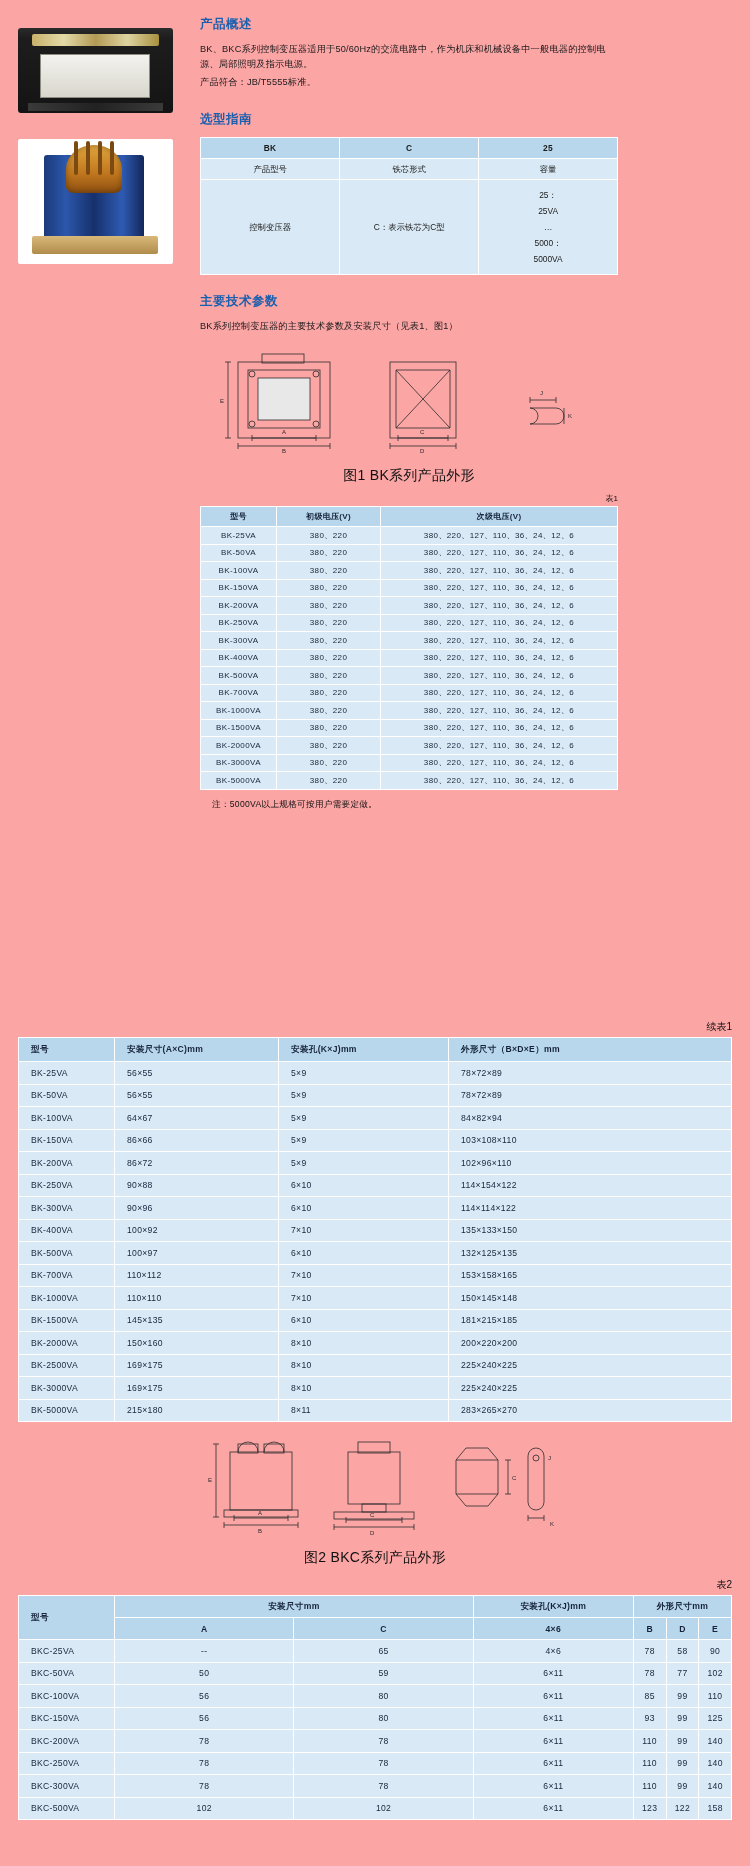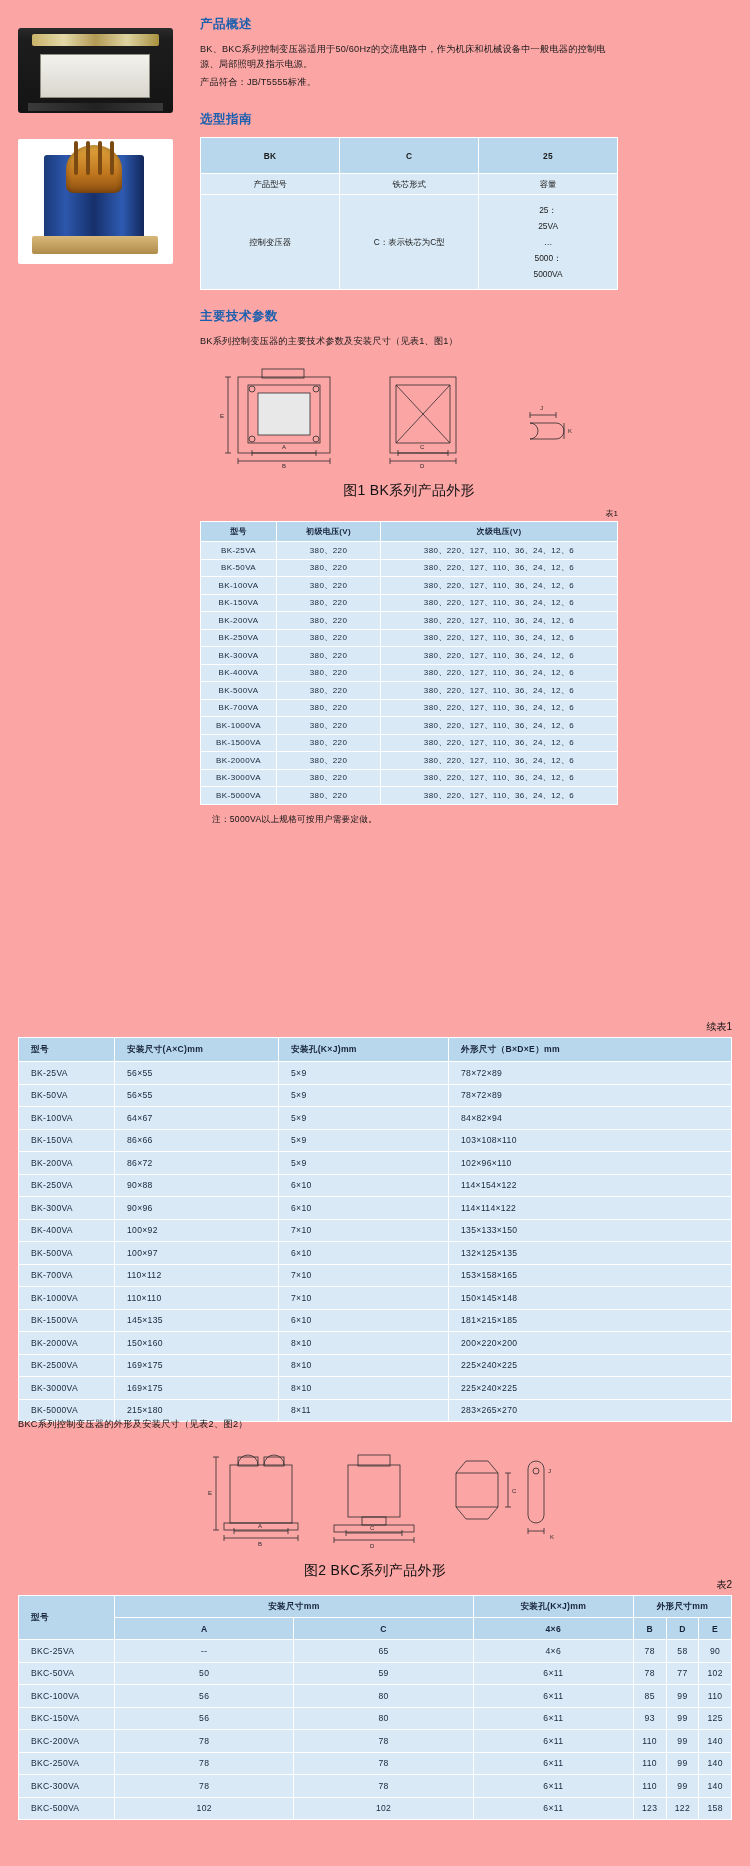--- a/index.html
+++ b/index.html
@@ -103,21 +103,21 @@
   table { border-collapse: collapse; }
   .tbl-guide {
     width: 418px;
     font-size: 8.4px;
     color: #1a1a1a;
   }
   .tbl-guide th {
     background: #b9d7ec;
     border: 1px solid #ffffff;
     font-weight: bold;
-    height: 36px;
+    height: 21px;
     text-align: center;
     letter-spacing: .4px;
   }
   .tbl-guide td {
     background: #d9eaf6;
     border: 1px solid #ffffff;
     text-align: center;
     height: 21px;
     vertical-align: middle;
   }
@@ -559,21 +559,20 @@
         <td class="w1">BK-5000VA</td>
         <td class="w2">215×180</td>
         <td class="w3">8×11</td>
         <td>283×265×270</td>
       </tr>
     </tbody>
       </table>
   </div>
 
   <div class="fullwrap" style="top:1418px;">
-    <div class="mid-text">BKC系列控制变压器的外形及安装尺寸（见表2、图2）</div>
 
     <div class="fig2" style="margin-top:12px;">
       <svg width="714" height="115" viewBox="0 0 714 115">
         <g stroke="#2b2b2b" fill="none" stroke-width="0.8">
 
           <rect x="212" y="22" width="62" height="58"></rect>
           <rect x="220" y="14" width="20" height="9"></rect>
           <rect x="246" y="14" width="20" height="9"></rect>
           <path d="M220,22 a10,10 0 0 1 20,0"></path>
           <path d="M246,22 a10,10 0 0 1 20,0"></path>

